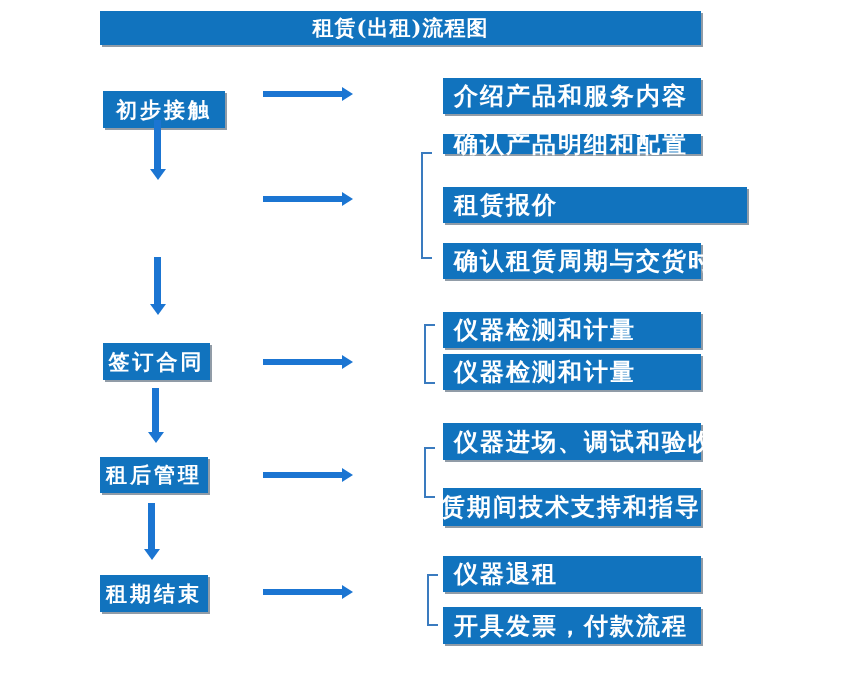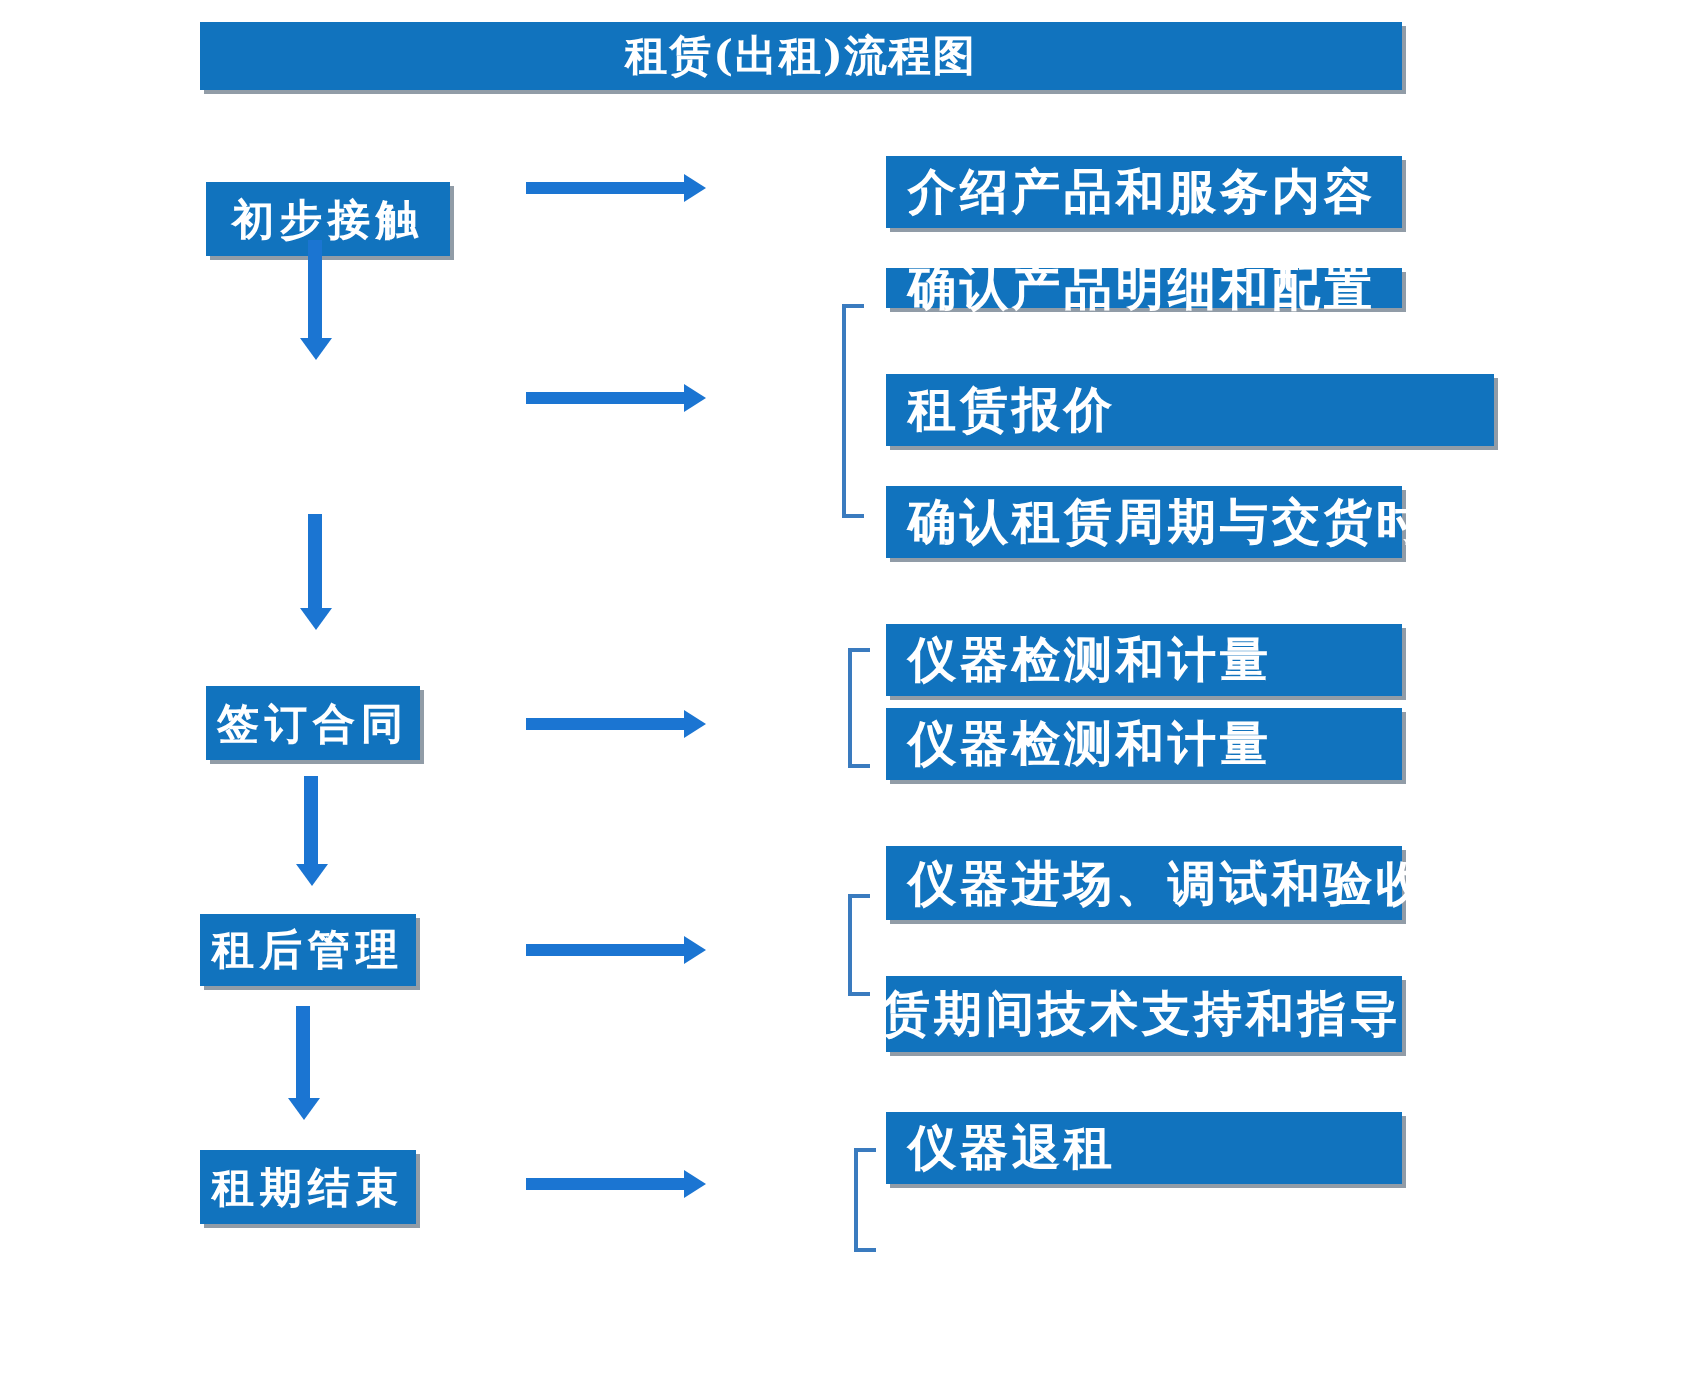--- a/index.html
+++ b/index.html
@@ -82,20 +82,23 @@
   </div>
   <div class="bluebox detailbox" style="left:443px;top:423px;width:258px;height:37px;">
     <span>仪器进场、调试和验收</span>
   </div>
   <div class="bluebox detailbox" style="left:443px;top:488px;width:258px;height:38px;justify-content:flex-end;">
     <span>租赁期间技术支持和指导</span>
   </div>
   <div class="bluebox detailbox" style="left:443px;top:556px;width:258px;height:36px;">
     <span>仪器退租</span>
   </div>
+  <div class="bluebox detailbox" style="left:443px;top:607px;width:258px;height:37px;">
+    <span>开具发票，付款流程</span>
+  </div>
 
   <div class="h-arrow" style="left:263px;top:87px;">
     <div class="shaft"></div>
     <div class="head"></div>
   </div>
   <div class="h-arrow" style="left:263px;top:192px;">
     <div class="shaft"></div>
     <div class="head"></div>
   </div>
   <div class="h-arrow" style="left:263px;top:355px;">

